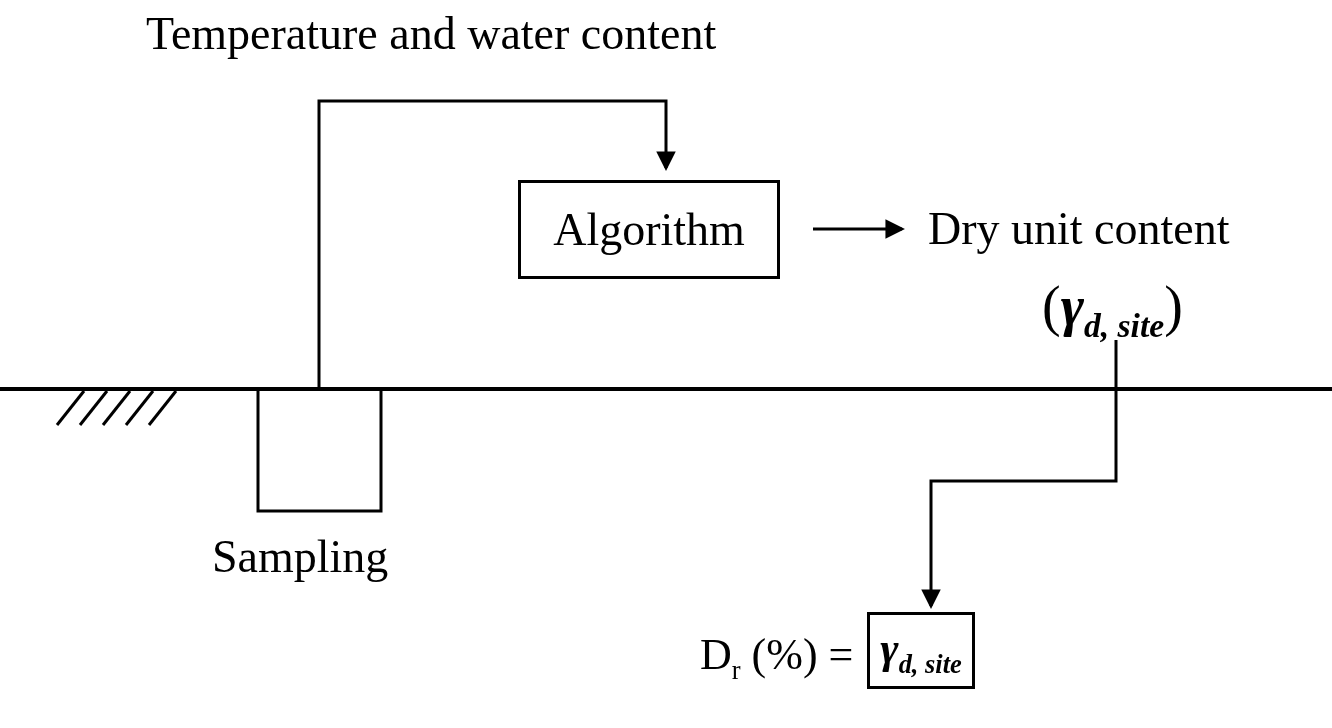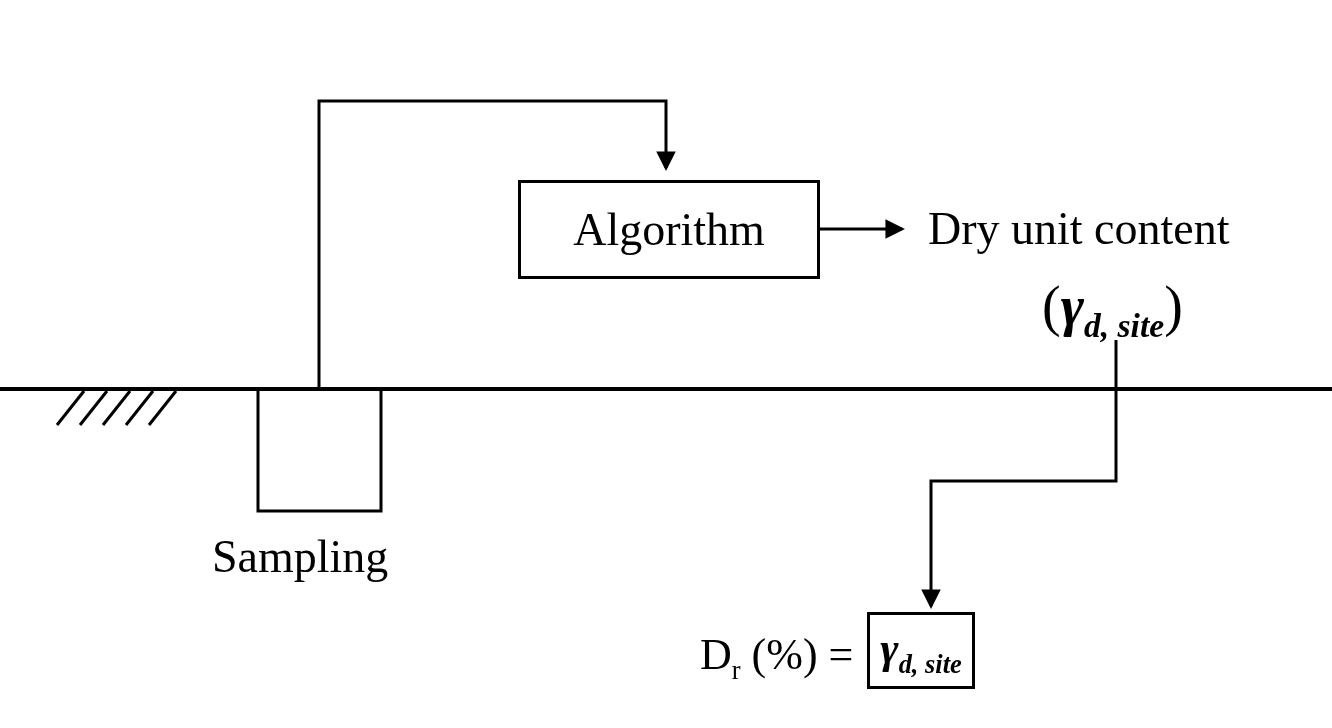--- a/index.html
+++ b/index.html
@@ -13,21 +13,21 @@
     font-family: "Liberation Serif", serif;
     overflow: hidden;
   }
   svg.lines { position: absolute; left: 0; top: 0; }
   .ln   { fill: none; stroke: #000; stroke-width: 3; }
   .ln4  { fill: none; stroke: #000; stroke-width: 4; }
   .label { position: absolute; white-space: nowrap; line-height: 1.15; }
   .algo-box {
     position: absolute;
     left: 518px; top: 180px;
-    width: 302px; height: 99px;
+    width: 262px; height: 99px;
     border: 3.5px solid #000;
     background: #fff;
     display: flex; align-items: center; justify-content: center;
     font-size: 46px;
   }
   sub { font-size: 0.6em; line-height: 0; }
   .gbi { font-style: italic; font-weight: bold; }
   .gi  { font-style: italic; }
   .formula {
     position: absolute;
@@ -72,20 +72,21 @@
       <line class="ln" x1="103" y1="425" x2="130" y2="391"></line>
       <line class="ln" x1="126" y1="425" x2="153" y2="391"></line>
       <line class="ln" x1="149" y1="425" x2="176" y2="391"></line>
     </g>
 
     <polyline class="ln" points="258,389 258,511 381,511 381,389"></polyline>
 
     <polyline class="ln" points="1116,340 1116,481 931,481 931,606" marker-end="url(#arrow)"></polyline>
   </svg>
 
+  <div class="label top-label">Temperature and water content</div>
 
   <div class="algo-box">
     <span>Algorithm</span>
   </div>
 
   <div class="label duw-label">Dry unit content</div>
 
   <div class="label gsite-label"><span>(</span><span class="gbi">γ</span><sub class="gbi">d, site</sub><span>)</span></div>
 
   <div class="label samp-label">Sampling</div>

